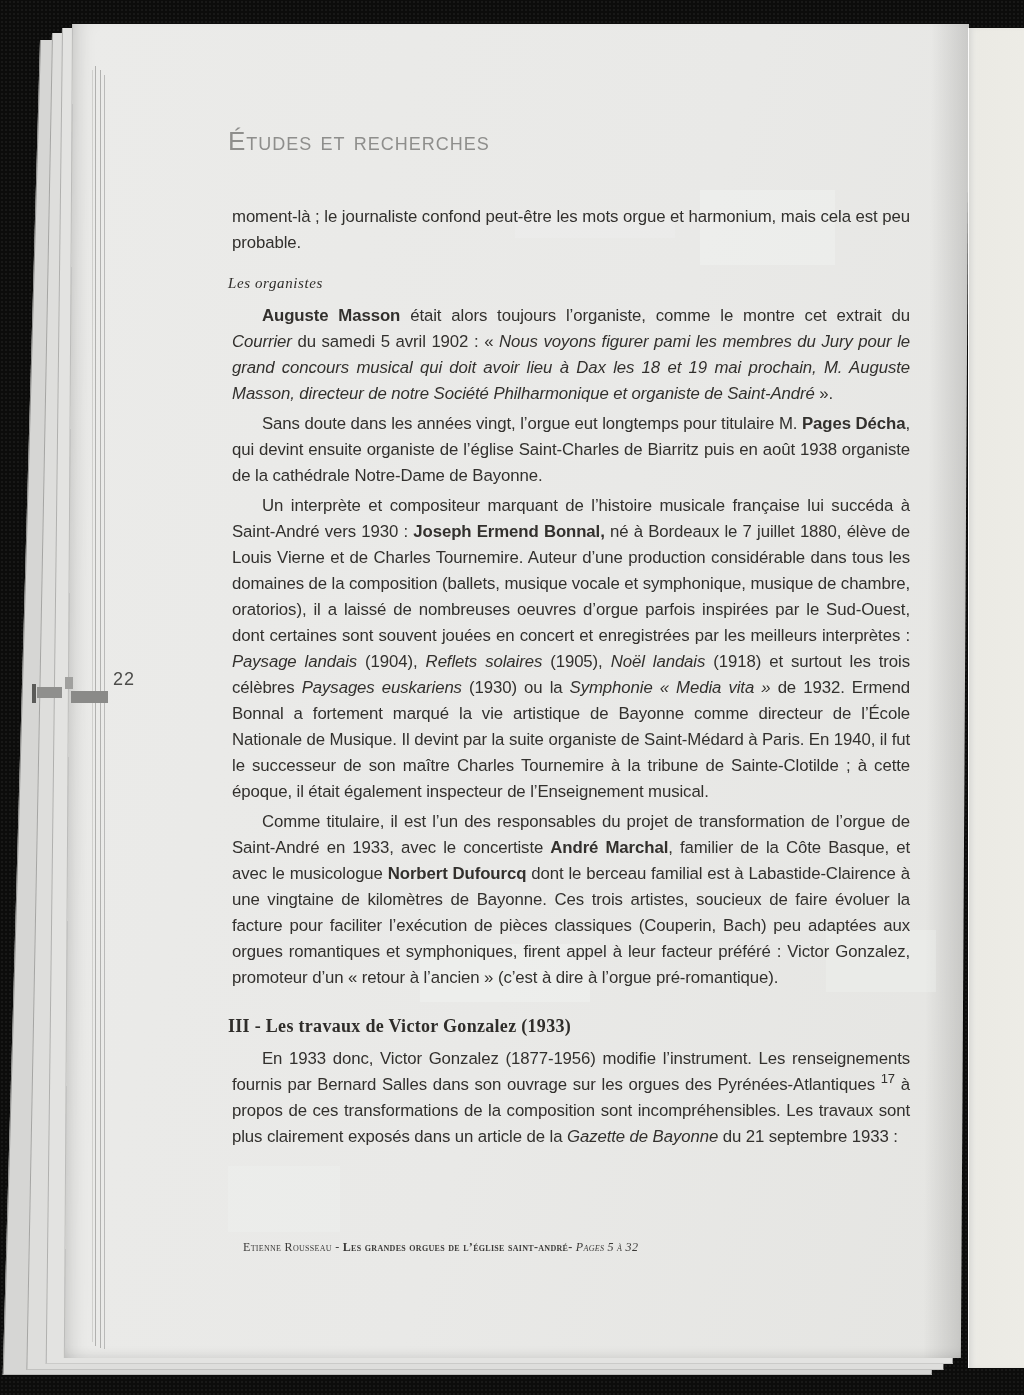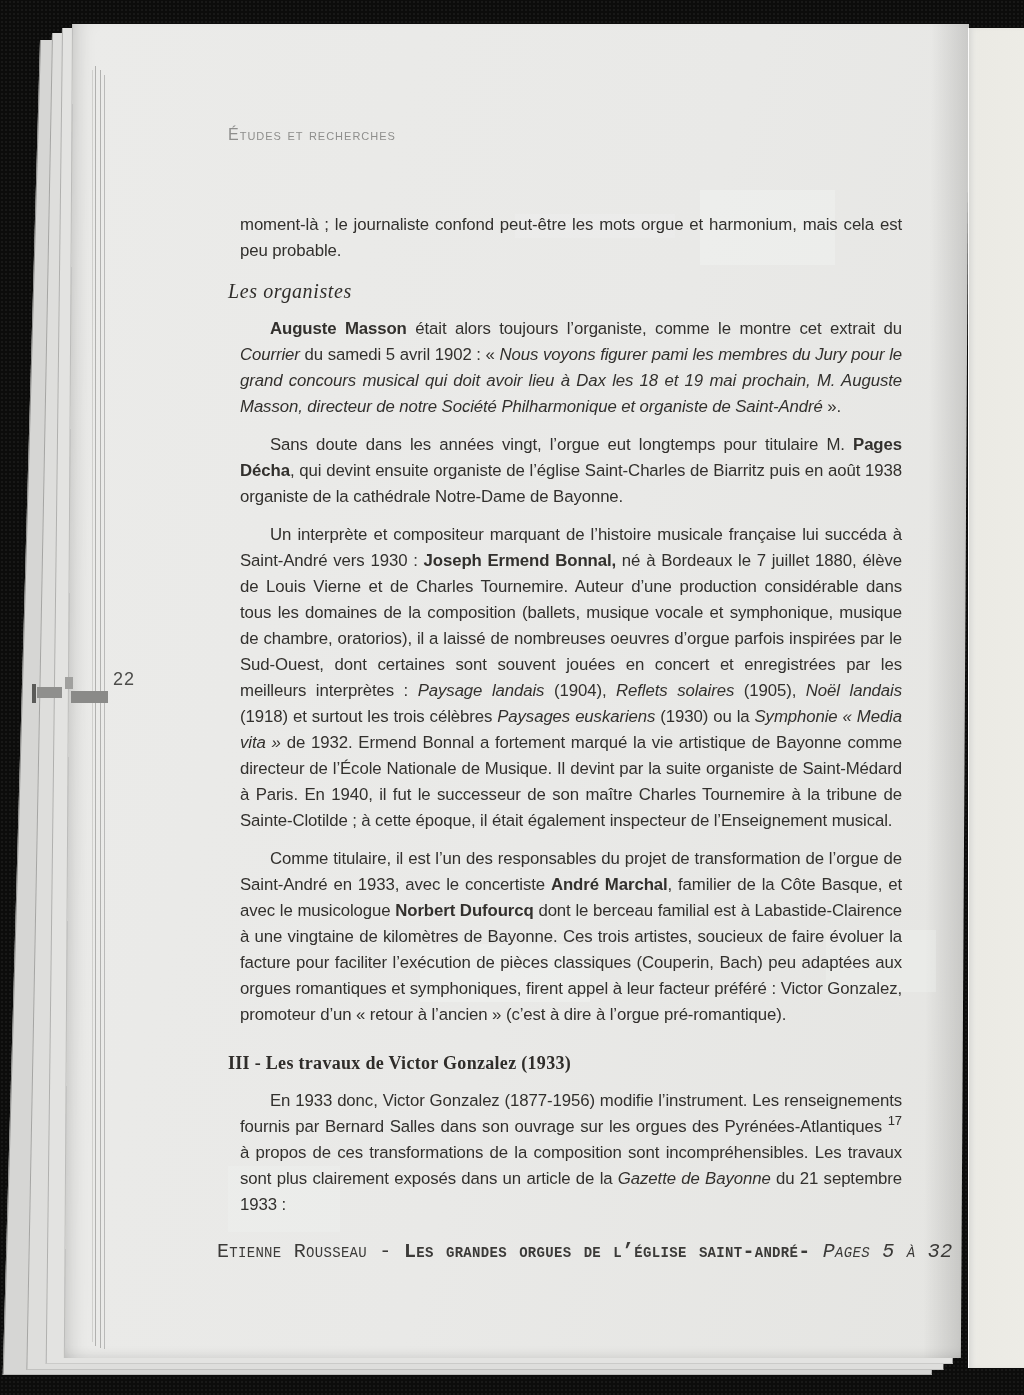--- a/index.html
+++ b/index.html
@@ -46,56 +46,56 @@
   .bleed{position:absolute;background:#f2f3f2;opacity:.45;}
   .bl-1{left:700px;top:190px;width:135px;height:75px;}
   .bl-2{left:515px;top:214px;width:160px;height:24px;opacity:.3;}
   .bl-3{left:420px;top:944px;width:170px;height:58px;}
   .bl-4{left:826px;top:930px;width:110px;height:62px;opacity:.35;}
   .bl-5{left:228px;top:1166px;width:112px;height:66px;opacity:.35;}
   
   .running-head{
     position:absolute;left:228px;top:126px;
     font-family:"Liberation Sans",sans-serif;font-variant:small-caps;
-    font-size:16px;letter-spacing:1px;color:#8e8e8c;
+    font-size:26px;letter-spacing:1px;color:#8e8e8c;
   }
   
   .text-column{
     position:absolute;left:228px;top:200px;width:686px;
     font-size:16.8px;line-height:26px;color:#32302d;
     text-align:justify;letter-spacing:-0.1px;
   }
-  .blk{margin:12px;}
+  .blk{margin:4px;}
   .blk.indent{text-indent:30px;}
   .blk .b{font-weight:bold;}
   .blk .i{font-style:italic;}
   .blk .sup{font-weight:normal;font-size:13px;vertical-align:super;line-height:0;}
   .heading-italic{
-    font-family:"Liberation Serif",serif;font-style:italic;font-size:20px;
+    font-family:"Liberation Serif",serif;font-style:italic;font-size:15px;
     letter-spacing:.6px;margin:14px 0 7px;color:#2f2d2a;text-align:left;text-indent:0;
   }
   .heading-bold{
     font-family:"Liberation Serif",serif;font-weight:bold;font-size:18px;
     letter-spacing:.3px;margin:22px 0 7px;color:#2f2d2a;text-align:left;text-indent:0;
   }
   
   .mark{position:absolute;}
   .mk-tick{left:32px;top:684px;width:4px;height:19px;background:#5a5a58;}
   .mk-bar1{left:37px;top:687px;width:25px;height:11px;background:#8f8f8d;}
   .mk-notch{left:65px;top:677px;width:8px;height:12px;background:#a0a09e;}
   .mk-bar2{left:71px;top:691px;width:37px;height:12px;background:#8a8a88;}
   .page-number{
     position:absolute;left:113px;top:669px;
     font-size:18px;color:#4c4c4a;letter-spacing:1px;
   }
   
   .footer{
-    position:absolute;left:217px;top:1240px;width:690px;
-    font-family:Liberation Mono, monospace;font-variant:small-caps;
-    font-size:20px;color:#3b3a38;letter-spacing:.3px;white-space:nowrap;
+    position:absolute;left:243px;top:1240px;width:690px;
+    font-family:Liberation Serif, serif;font-variant:small-caps;
+    font-size:12px;color:#3b3a38;letter-spacing:.3px;white-space:nowrap;
   }
   .f-title{font-weight:bold;}
   .f-pages{font-style:italic;}
 </style>
 </head>
 <body>
 
 <div class="canvas">
 
   <div class="sheet sheet-1"></div>

